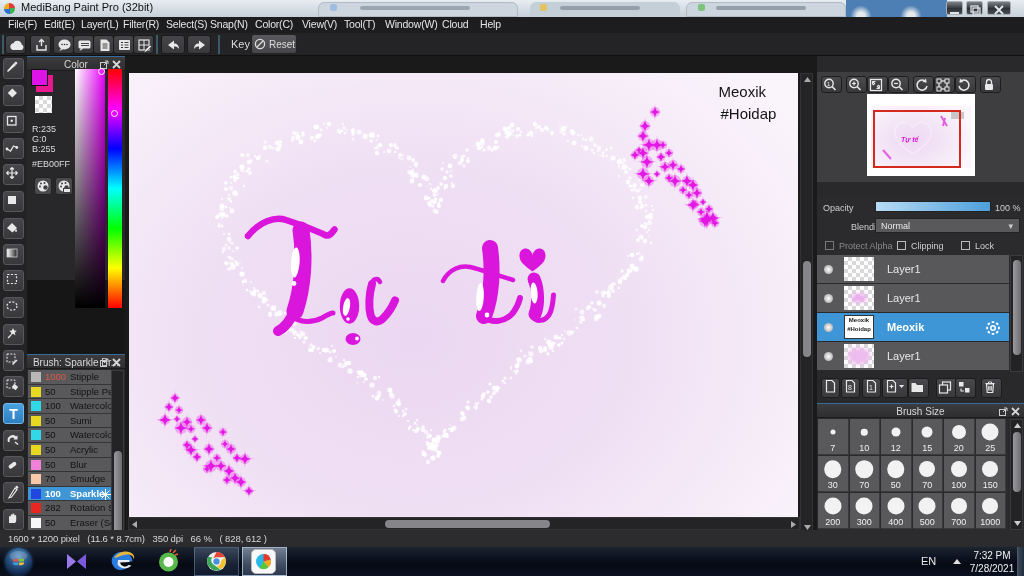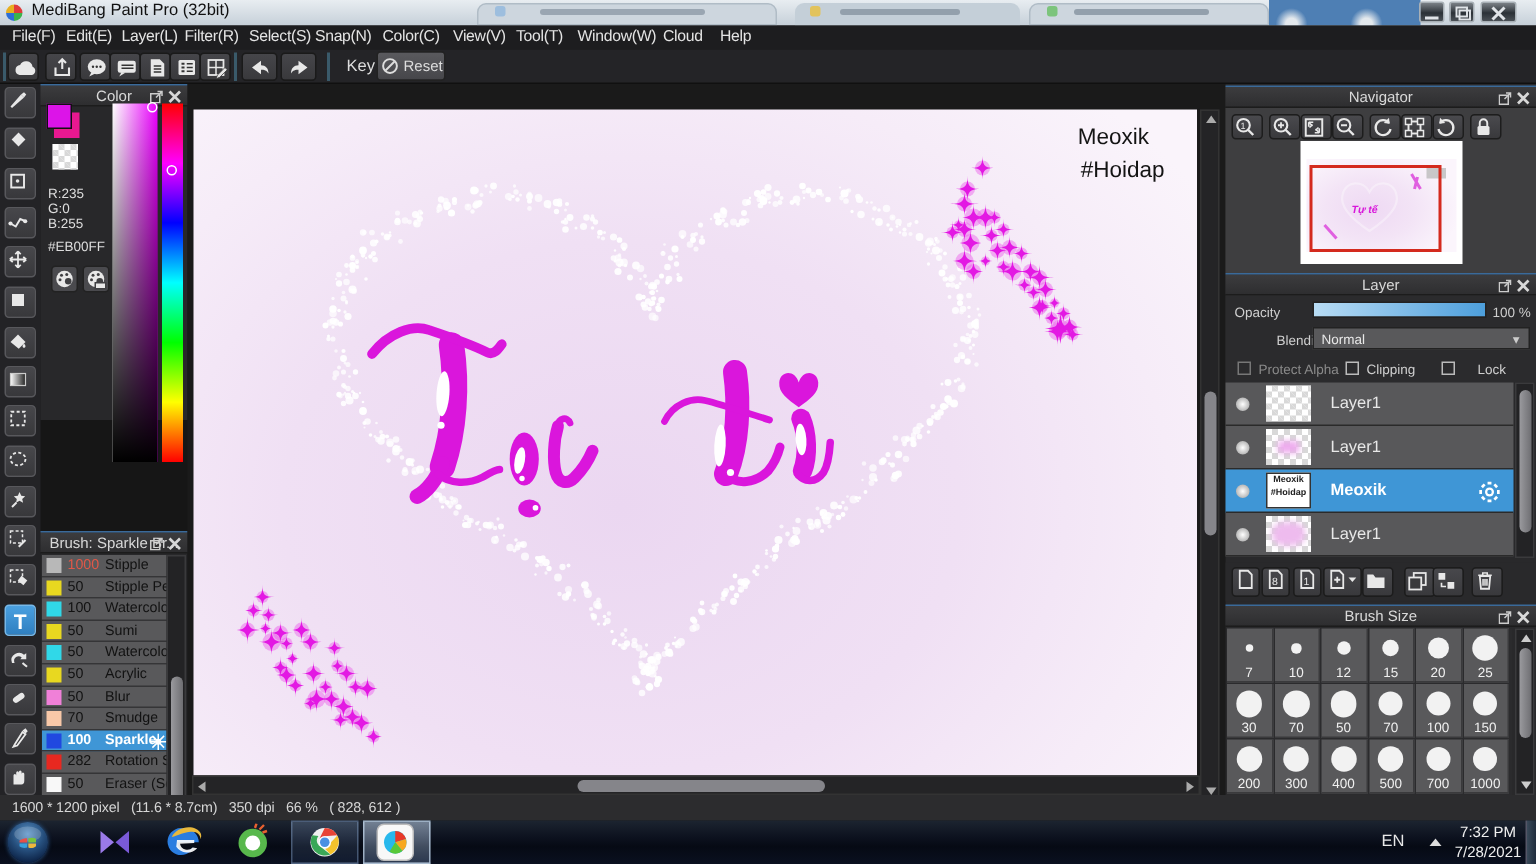--- a/index.html
+++ b/index.html
@@ -1221,28 +1221,20 @@
       <svg style="position:absolute;left:2px;top:2px;" width="8" height="9">
         <path d="M1 4.5 L6 1 V8Z" fill="#aaa"></path>
       </svg>
       <svg style="position:absolute;right:2px;top:2px;" width="8" height="9">
         <path d="M7 4.5 L2 1 V8Z" fill="#aaa"></path>
       </svg>
       <div id="hthumb"></div>
     </div>
   </div>
 <div class="abs" id="rightcol">
-    <div id="navhead">
-      <div class="phead">Navigator<svg class="pico" style="right:16px;" width="9" height="9">
-          <rect x="0.5" y="2.5" width="6" height="6" fill="none" stroke="#ccc"></rect>
-          <path d="M4 5 L8 1 M5 1 h3 v3" stroke="#ccc" fill="none"></path>
-        </svg><svg class="pico" style="right:4px;" width="9" height="9">
-          <path d="M1 1 L8 8 M8 1 L1 8" stroke="#d8d8d8" stroke-width="1.8"></path>
-        </svg></div>
-    </div>
     <div id="navbody">
       <div class="nbtn" style="left:4px;"><svg width="16" height="16" viewBox="0 0 16 16">
           <circle cx="7" cy="6.5" r="4.2" fill="none" stroke="#e8e8e8" stroke-width="1.4"></circle>
           <path d="M10 9.5 L13.5 13" stroke="#e8e8e8" stroke-width="1.6"></path>
           <text x="5" y="9" font-size="6" fill="#e8e8e8">1</text>
         </svg></div>
       <div class="nbtn" style="left:29px;"><svg width="16" height="16" viewBox="0 0 16 16">
           <circle cx="7" cy="6.5" r="4.2" fill="none" stroke="#e8e8e8" stroke-width="1.4"></circle>
           <path d="M10 9.5 L13.5 13" stroke="#e8e8e8" stroke-width="1.6"></path>
           <path d="M5 6.5 h4 M7 4.5 v4" stroke="#e8e8e8" stroke-width="1.2"></path>
@@ -1279,41 +1271,33 @@
       <div id="navthumb">
         <div id="navmini"><svg width="100" height="62">
             <path d="M42 22 C38 14 26 14 24 24 C22 32 30 40 42 48 C54 40 62 32 60 24 C58 14 46 14 42 22Z" fill="none" stroke="#fff" stroke-width="1.5" opacity="0.35"></path>
             <text x="30" y="36" font-size="7" fill="#d818da" font-style="italic" font-weight="bold">Tự tế</text>
             <path d="M70 10 l6 10 M74 12 l-2 8" stroke="#e060e0" stroke-width="2"></path>
             <rect x="80" y="6" width="13" height="7" fill="#bbb" opacity="0.8"></rect>
             <path d="M12 44 l8 9" stroke="#e060e0" stroke-width="2"></path>
           </svg></div>
         <div id="navred"></div>
       </div>
-    </div>
-    <div id="layerhead">
-      <div class="phead">Layer<svg class="pico" style="right:16px;" width="9" height="9">
-          <rect x="0.5" y="2.5" width="6" height="6" fill="none" stroke="#ccc"></rect>
-          <path d="M4 5 L8 1 M5 1 h3 v3" stroke="#ccc" fill="none"></path>
-        </svg><svg class="pico" style="right:4px;" width="9" height="9">
-          <path d="M1 1 L8 8 M8 1 L1 8" stroke="#d8d8d8" stroke-width="1.8"></path>
-        </svg></div>
     </div>
     <div id="layerctl">
       <span id="oplabel">Opacity</span>
       <div id="opbar"></div>
       <span id="oppct">100 %</span>
       <span id="bllabel">Blending</span>
       <div id="bldrop">Normal<span style="position:absolute;right:6px;top:0;color:#ccc;">▾</span></div>
       <div class="cb" style="left:8px;top:44px;border-color:#777;"></div>
       <span style="position:absolute;left:22px;top:44px;color:#8a8a8a;">Protect Alpha</span>
       <div class="cb" style="left:80px;top:44px;"></div>
       <span style="position:absolute;left:94px;top:44px;">Clipping</span>
       <div class="cb" style="left:144px;top:44px;"></div>
-      <span style="position:absolute;left:168px;top:44px;">Lock</span>
+      <span style="position:absolute;left:158px;top:44px;">Lock</span>
     </div>
     <div id="layerlist">
       <div class="lrow" style="top:0px;">
         <div class="vis"></div>
         <div class="th checker" style="background-color:#fff;"></div>
         <span class="nm">Layer1</span>
       </div>
       <div class="lrow" style="top:29px;">
         <div class="vis"></div>
         <div class="th checker" style="background-color:#fff;">

